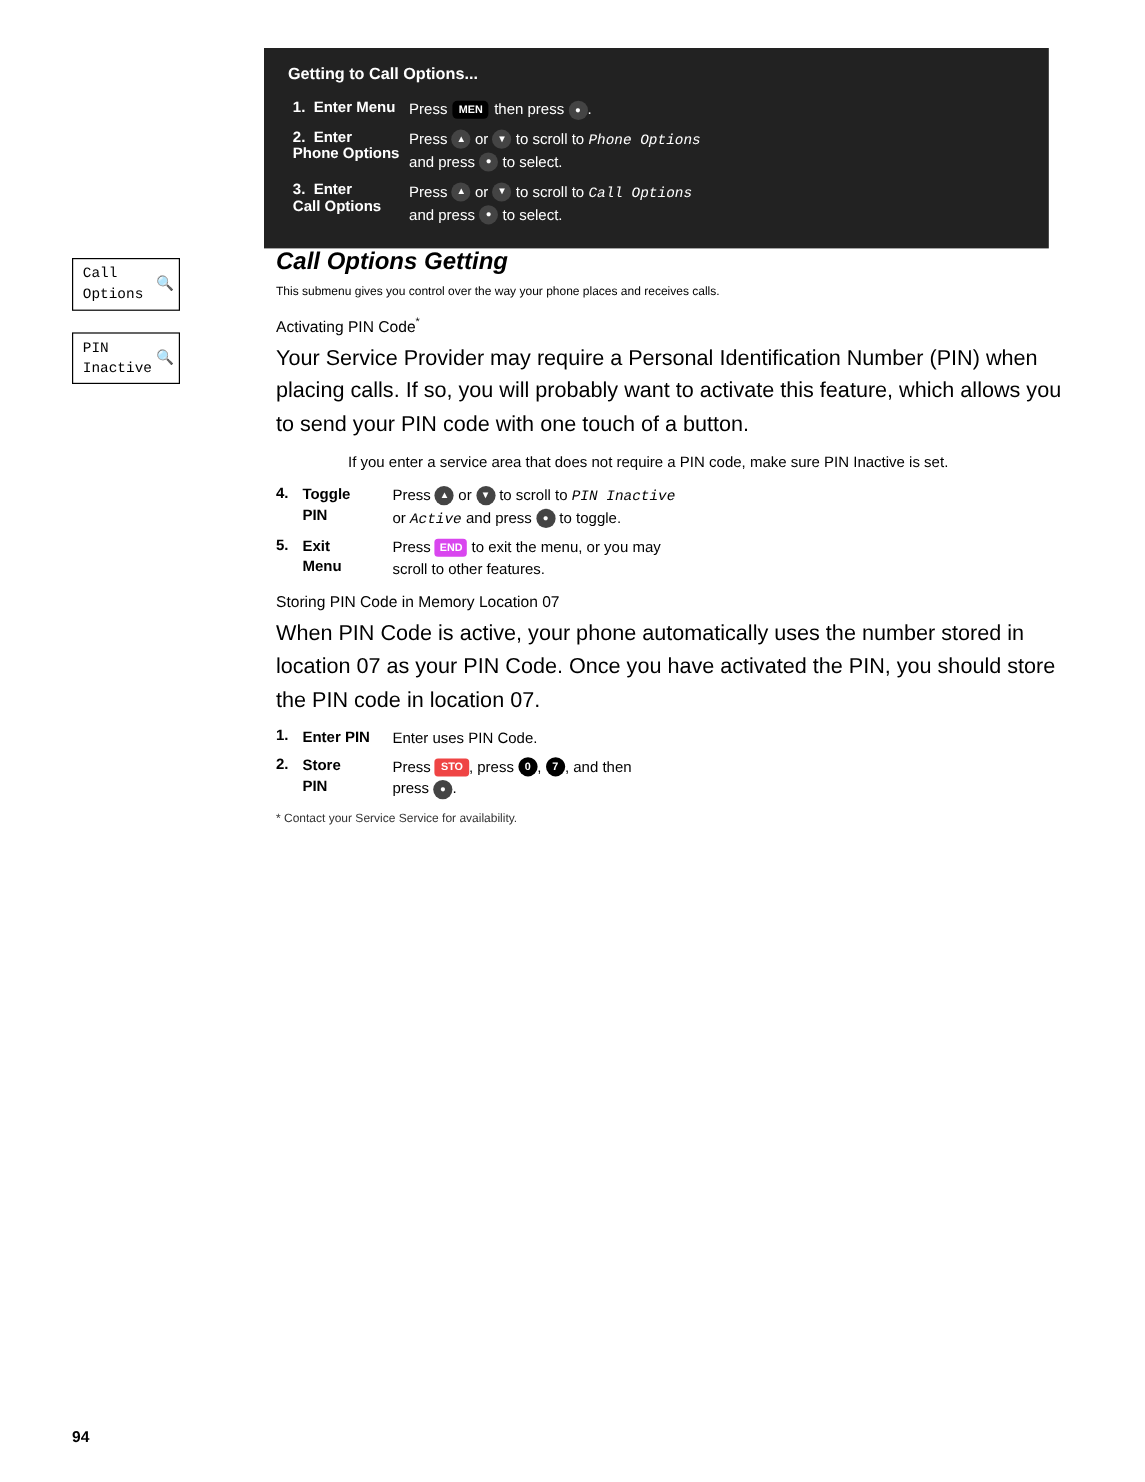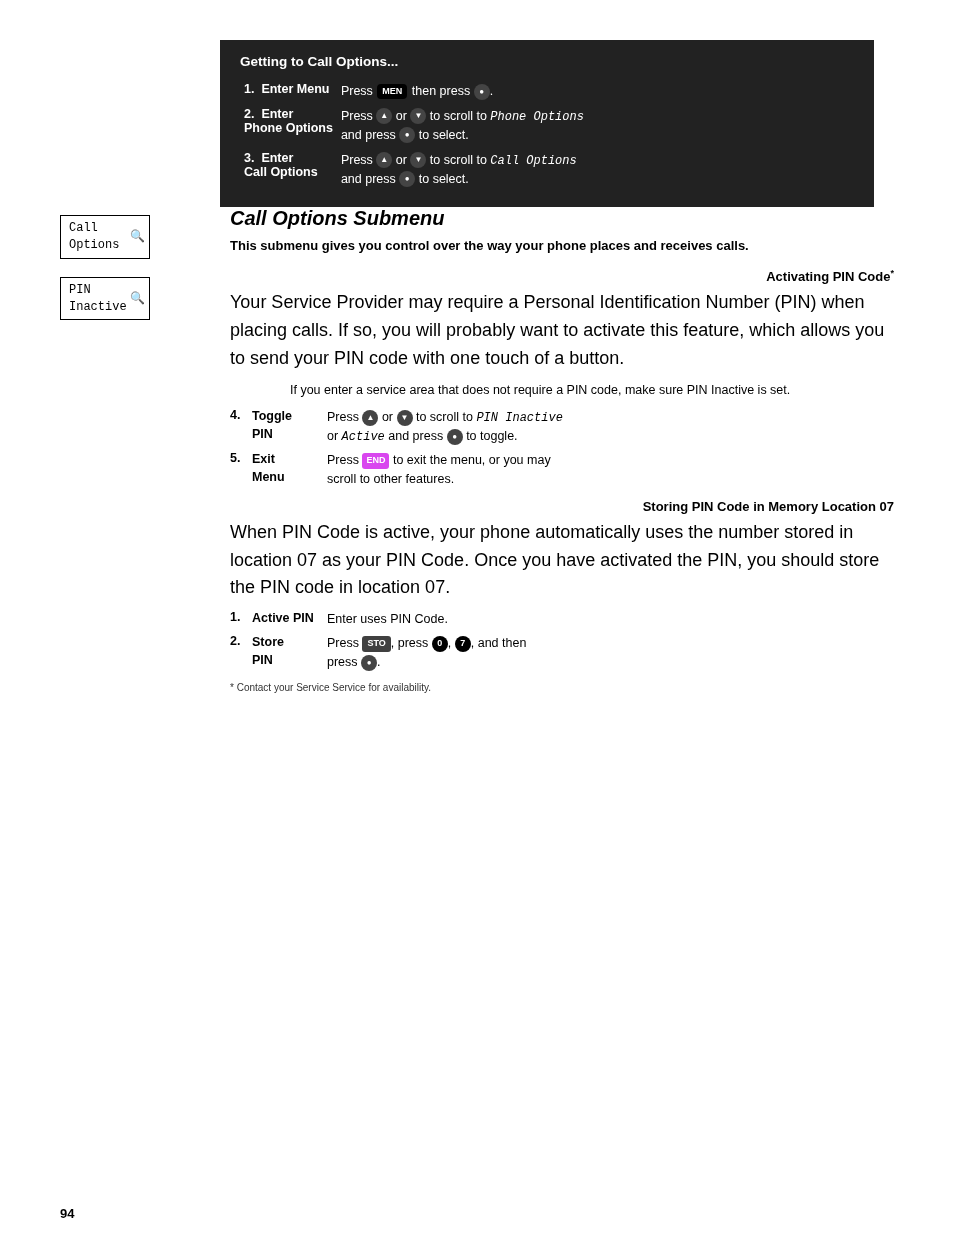--- a/index.html
+++ b/index.html
@@ -113,31 +113,29 @@
 
     .section-title {
       font-size: 20px;
       font-weight: bold;
       font-style: italic;
       margin-bottom: 6px;
       margin-top: 0;
     }
 
     .section-intro {
-      font-size: 13px;
+      font-size: 10px;
       margin-bottom: 12px;
       line-height: 1.5;
-      font-weight: bold;
     }
 
     .subsection-title {
-      font-weight: bold;
+      font-weight: normal;
       font-size: 13px;
       margin-bottom: 5px;
-      text-align: right;
     }
 
     .subsection-title sup {
       font-size: 9px;
     }
 
     .body-text {
       font-size: 18px;
       line-height: 1.55;
       margin-bottom: 8px;
@@ -176,21 +174,21 @@
     }
 
     .footnote {
       font-size: 10px;
       margin-top: 10px;
       color: #333;
     }
 
     .page-number {
       position: absolute;
-      bottom: 14px;
+      bottom: 30px;
       left: 60px;
       font-size: 13px;
       font-weight: bold;
     }
 
     
     .key-badge {
       display: inline-flex;
       align-items: center;
       justify-content: center;
@@ -243,21 +241,21 @@
       padding: 1px 4px;
       font-size: 9px;
       font-weight: bold;
       vertical-align: middle;
     }
 
     .sto-btn {
       display: inline-flex;
       align-items: center;
       justify-content: center;
-      background: #404040;
+      background: #ef4444;
       color: #fff;
       border-radius: 3px;
       padding: 1px 5px;
       font-size: 9px;
       font-weight: bold;
       vertical-align: middle;
     }
 
     .num-btn {
       display: inline-flex;
@@ -321,21 +319,21 @@
         <div class="screen-box">
           <span>PIN</span><br>
           <span>Inactive</span>
           <span class="icon-corner">🔍</span>
         </div>
       </div>
     </div>
 
     <div class="right-content">
 
-      <h1 class="section-title">Call Options Submenu</h1>
+      <h1 class="section-title">Call Options Getting</h1>
 
       <p class="section-intro">This submenu gives you control over the way your phone places and receives calls.</p>
 
       <div class="subsection">
         <div class="subsection-title">
           <span>Activating PIN Code</span><sup>*</sup>
         </div>
         <p class="body-text">Your Service Provider may require a Personal Identification Number (PIN) when placing calls. If so, you will probably want to activate this feature, which allows you to send your PIN code with one touch of a button.</p>
         <p class="indent-text">If you enter a service area that does not require a PIN code, make sure PIN Inactive is set.</p>
 
@@ -360,21 +358,21 @@
         </div>
       </div>
 
       <div class="subsection" style="margin-top:10px;">
         <div class="subsection-title">Storing PIN Code in Memory Location 07</div>
         <p class="body-text">When PIN Code is active, your phone automatically uses the number stored in location 07 as your PIN Code. Once you have activated the PIN, you should store the PIN code in location 07.</p>
 
         <div class="step-row">
           <div class="step-num-dark">1.</div>
           <div class="step-label">
-            <strong>Active PIN</strong>
+            <strong>Enter PIN</strong>
           </div>
           <div class="step-body">
             Enter uses PIN Code.
           </div>
         </div>
 
         <div class="step-row" style="margin-top:4px;">
           <div class="step-num-dark">2.</div>
           <div class="step-label">
             <strong>Store<br>PIN</strong>

